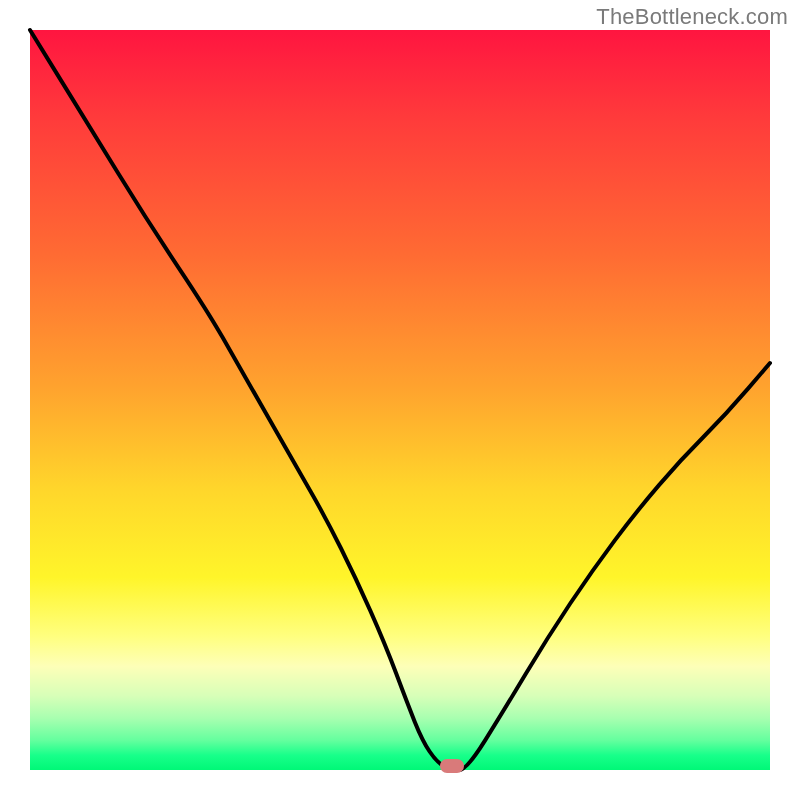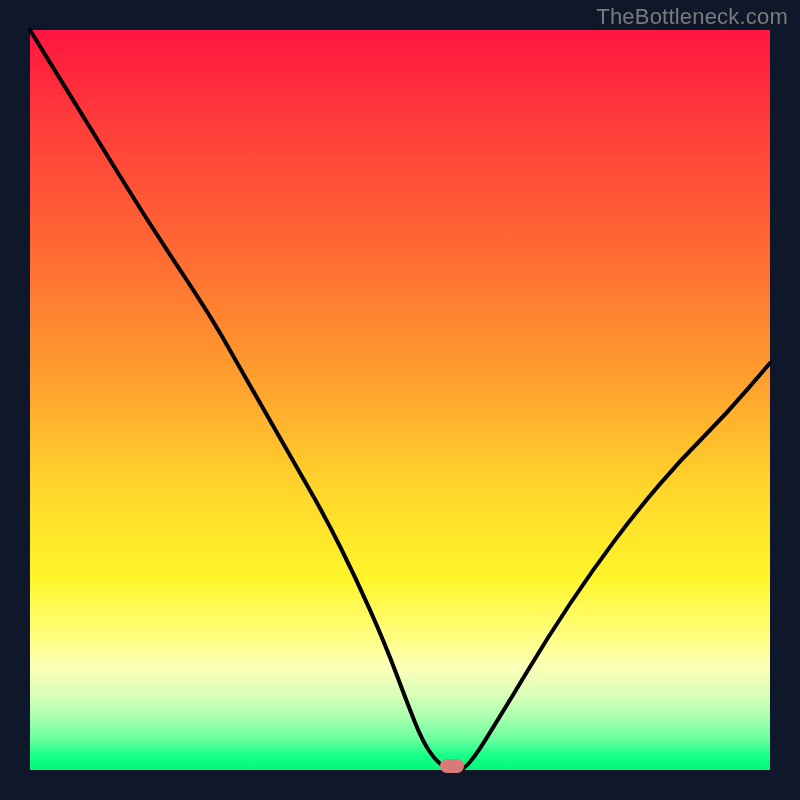--- a/index.html
+++ b/index.html
@@ -8,21 +8,21 @@
     width: 800px;
     height: 800px;
     background: #000;
     overflow: hidden;
     font-family: Arial, Helvetica, sans-serif;
   }
   .frame {
     position: relative;
     width: 800px;
     height: 800px;
-    background: #0f172a;
+    background: #ffffff;
   }
   .plot {
     position: absolute;
     left: 30px;
     top: 30px;
     width: 740px;
     height: 740px;
     
     background: linear-gradient(
       to bottom,

